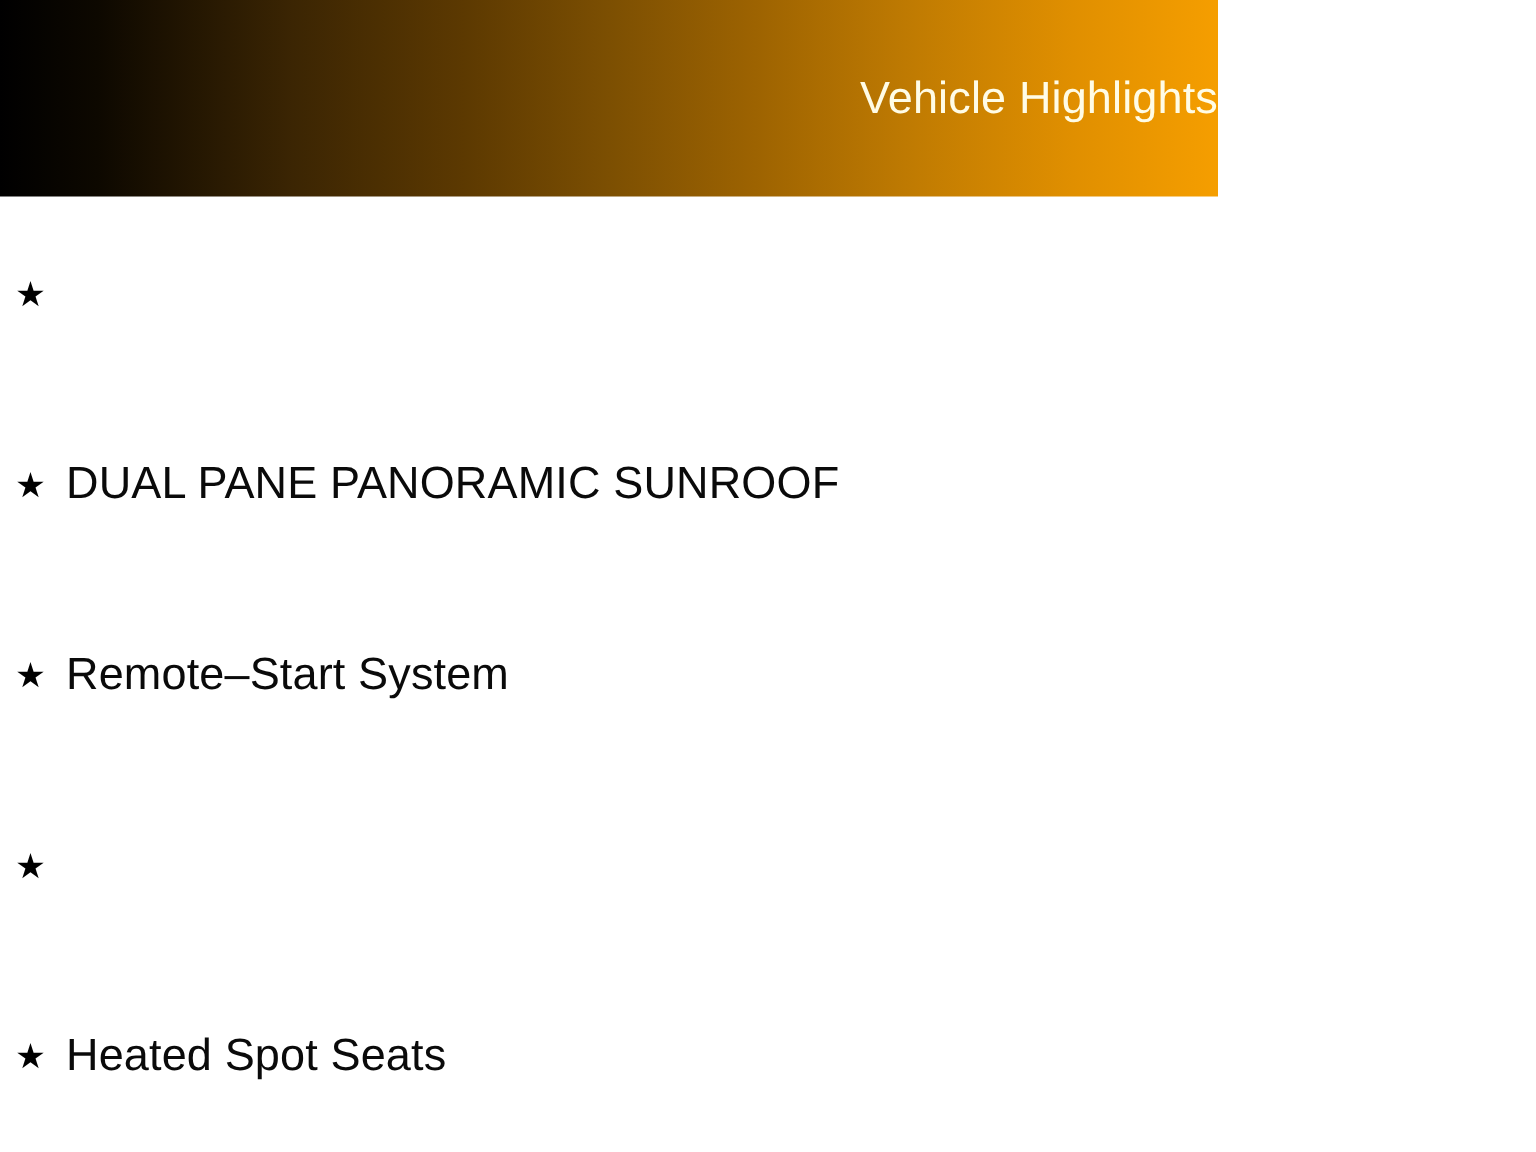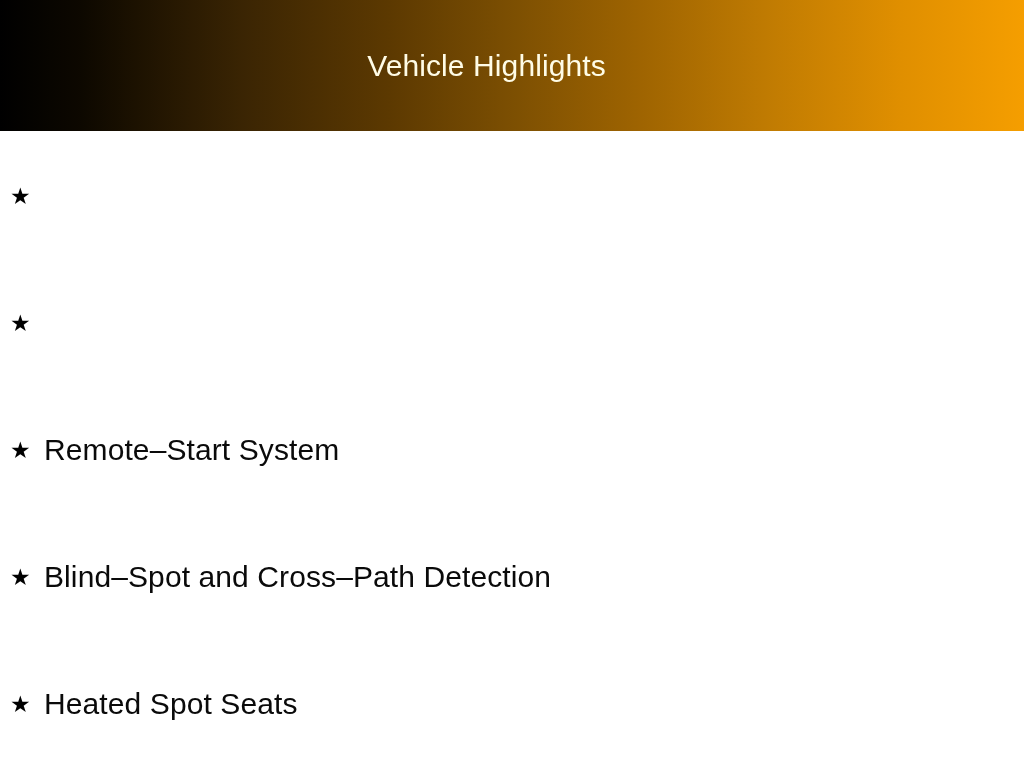--- a/index.html
+++ b/index.html
@@ -20,30 +20,29 @@
     width: 1024px;
     height: 768px;
     background: #ffffff;
   }
 
   
   .header-banner {
     position: absolute;
     left: 0;
     top: 0;
-    width: 1024px;
+    width: 812px;
     height: 131px;
     background: linear-gradient(to right, #000000 0%, #0d0800 8%, #3b2503 24%,
                                 #5c3901 38%, #7c4f02 50%, #9d6301 62%,
                                 #c07b02 75%, #e08f00 88%, #f59e00 100%);
     display: flex;
     align-items: center;
-    justify-content: center;
+    justify-content: flex-end;
     box-sizing: border-box;
-    padding-right: 51px;
   }
 
   .header-title {
     color: #fffce6;
     font-size: 30px;
     font-weight: 400;
     line-height: 1;
     letter-spacing: 0.1px;
     white-space: nowrap;
     user-select: none;
@@ -106,30 +105,30 @@
   </div>
 
   <ul class="highlights-list">
 
     <li class="highlight-item i0">
       <span class="bullet-star">★</span>
     </li>
 
     <li class="highlight-item i1">
       <span class="bullet-star">★</span>
+      <span class="highlight-text">DUAL PANE PANORAMIC SUNROOF</span>
     </li>
 
     <li class="highlight-item i2">
       <span class="bullet-star">★</span>
       <span class="highlight-text">Remote–Start System</span>
     </li>
 
     <li class="highlight-item i3">
       <span class="bullet-star">★</span>
-      <span class="highlight-text">Blind–Spot and Cross–Path Detection</span>
     </li>
 
     <li class="highlight-item i4">
       <span class="bullet-star">★</span>
       <span class="highlight-text">Heated Spot Seats</span>
     </li>
 
   </ul>
 
 </div>

